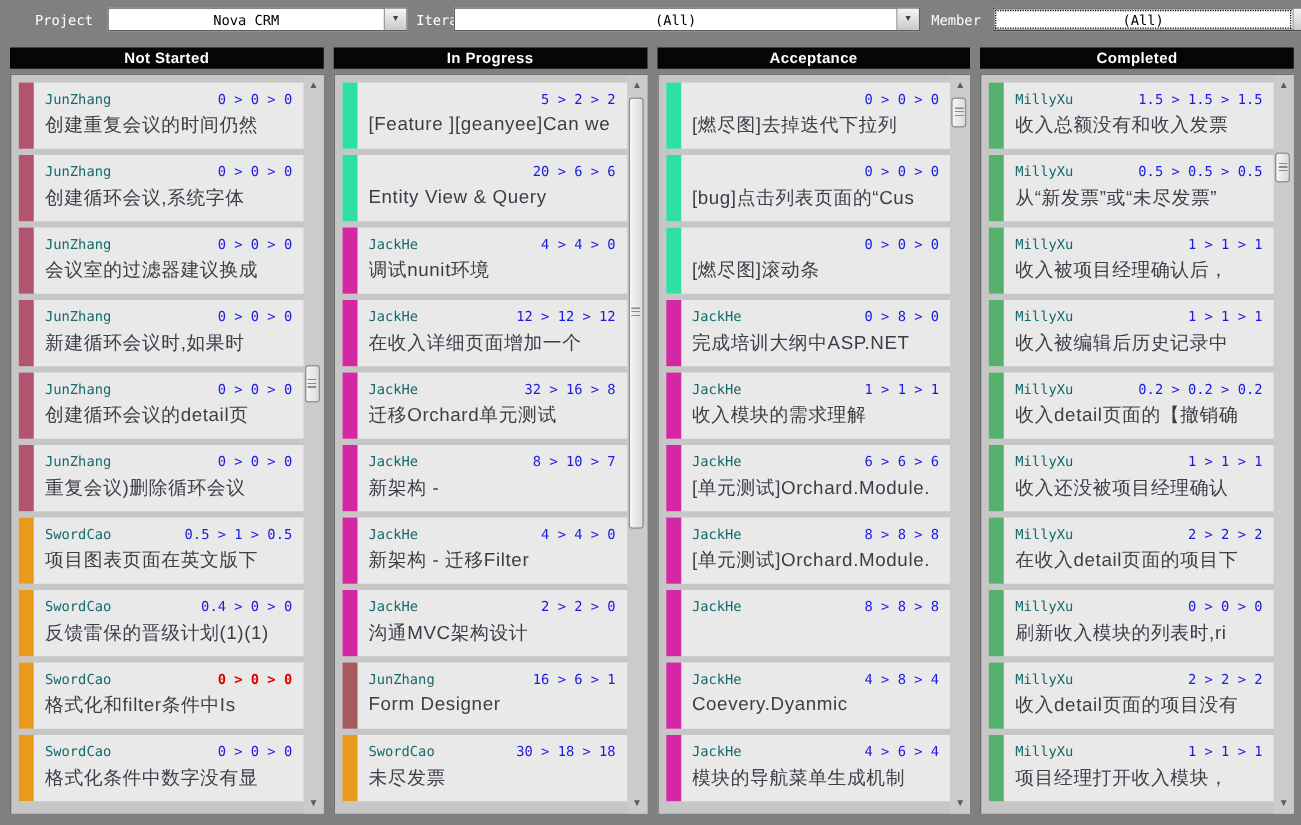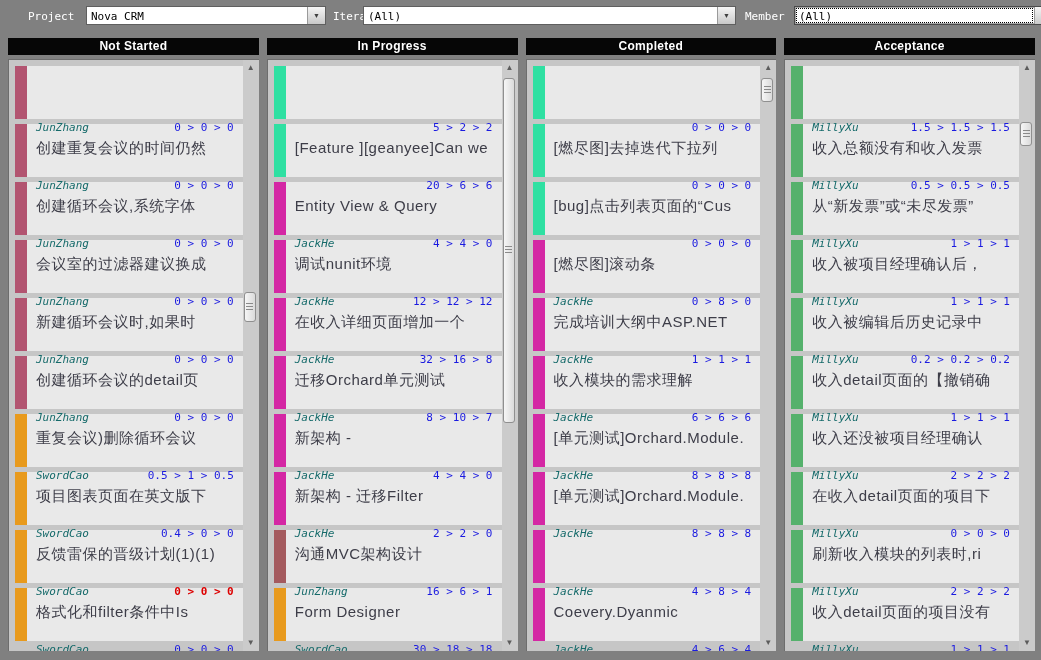--- a/index.html
+++ b/index.html
@@ -5,41 +5,41 @@
   html,body{margin:0;padding:0;}
   body{
     width:1041px;height:660px;overflow:hidden;position:relative;
     background:#808080;
     font-family:"Liberation Sans",sans-serif;
     -webkit-font-smoothing:none;
   }
   
   .toolbar{position:absolute;top:0;left:16px;width:100%;height:32px;}
   .tb-label{position:absolute;top:10px;color:#ffffff;font:11px "DejaVu Sans Mono",monospace;}
-  .combo{position:absolute;top:6px;height:19px;background:#ffffff;border:1px solid #5f5f5f;display:flex;box-sizing:border-box;}
+  .combo{position:absolute;top:6px;height:19px;background:#ffffff;border:1px solid #5f5f5f;display:flex;box-sizing:border-box;text-align:center;}
   .combo-value{flex:1;min-width:0;font:11px "DejaVu Sans Mono",monospace;color:#000;padding:3px 4px 0 4px;white-space:nowrap;overflow:hidden;}
   .combo-btn{width:17px;flex:0 0 17px;background:linear-gradient(#f5f5f5,#c9c9c9);border-left:1px solid #9a9a9a;display:flex;align-items:center;justify-content:center;font-size:7px;color:#3f3f3f;}
   .combo.focused .combo-value{outline:1px dotted #000;outline-offset:-2px;}
   .combo.boxed{border:1px solid #4a4a4a;box-shadow:0 0 0 1px #a8a8a8 inset;}
   
   .headers{position:absolute;top:38px;left:8px;right:6px;display:flex;gap:8px;}
   .col-header{flex:1;height:17px;background:#060606;color:#ffffff;text-align:center;
     font:bold 12px/17px "Liberation Sans",sans-serif;letter-spacing:.3px;}
   
   .board{position:absolute;top:59px;left:8px;right:6px;height:592px;display:flex;gap:8px;}
   .column{flex:1;min-width:0;background:#c6c6c6;position:relative;overflow:hidden;
     border-left:1px solid #6d6d6d;border-top:1px solid #6d6d6d;}
   .card-list{position:absolute;left:0;top:0;right:16px;bottom:0;padding:6px 0 0 6px;}
   .card{height:53px;margin-bottom:5px;background:#e9e9e9;display:flex;}
   .stripe{width:12px;flex:0 0 12px;}
   .card-body{flex:1;min-width:0;padding:7px 9px 0 9px;}
   .card-top{display:flex;justify-content:space-between;align-items:baseline;
     font:11px "DejaVu Sans Mono",monospace;}
-  .author{color:#156a6a;font-style:italic;}
-  .metrics{color:#1a1ae0;white-space:pre;margin-top:48px;}
+  .author{color:#156a6a;}
+  .metrics{color:#1a1ae0;white-space:pre;}
   .metrics.alert{color:#dd0000;font-weight:bold;}
   .title{margin-top:5px;font-size:15px;color:#3d3d48;letter-spacing:.5px;
     white-space:nowrap;overflow:hidden;}
   
   .scrollbar{position:absolute;top:0;right:0;width:16px;bottom:0;background:#cbcbcb;}
   .sb-arrow{position:absolute;left:0;right:0;height:12px;text-align:center;
     font-size:8px;line-height:12px;color:#5c5c5c;cursor:default;}
   .sb-arrow.up{top:2px}.sb-arrow.down{bottom:2px}
   .sb-thumb{position:absolute;left:1px;width:12px;box-sizing:border-box;
     background:linear-gradient(90deg,#f6f6f6,#dadada);border:1px solid #8f8f8f;
@@ -69,22 +69,22 @@
   <span class="tb-label" style="left:729px">Member</span>
   <div class="combo focused boxed" style="left:778px;width:259px">
     <div class="combo-value">(All)</div>
     <div class="combo-btn">▼</div>
   </div>
 </div>
 
 <div class="headers" id="headers">
     <div class="col-header">Not Started</div>
     <div class="col-header">In Progress</div>
+    <div class="col-header">Acceptance</div>
     <div class="col-header">Completed</div>
-    <div class="col-header">Acceptance</div>
   </div>
 
 <div class="board" id="board">
     <div class="column col-0">
       <div class="card-list">
         <div class="card">
     <div class="stripe" style="background: rgb(178, 84, 112);"></div>
     <div class="card-body">
       <div class="card-top">
         <span class="author">JunZhang</span>

